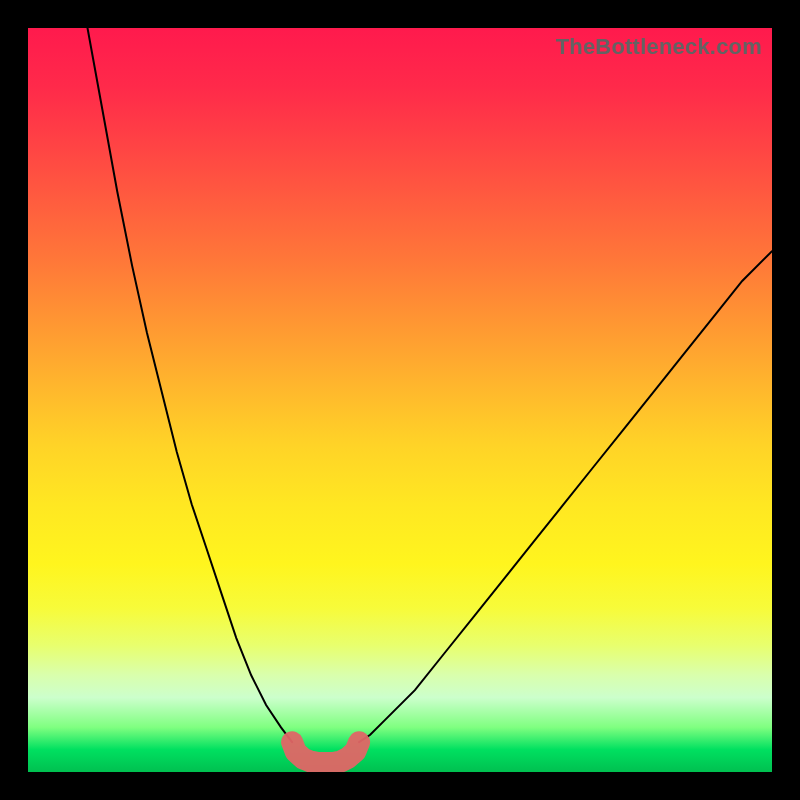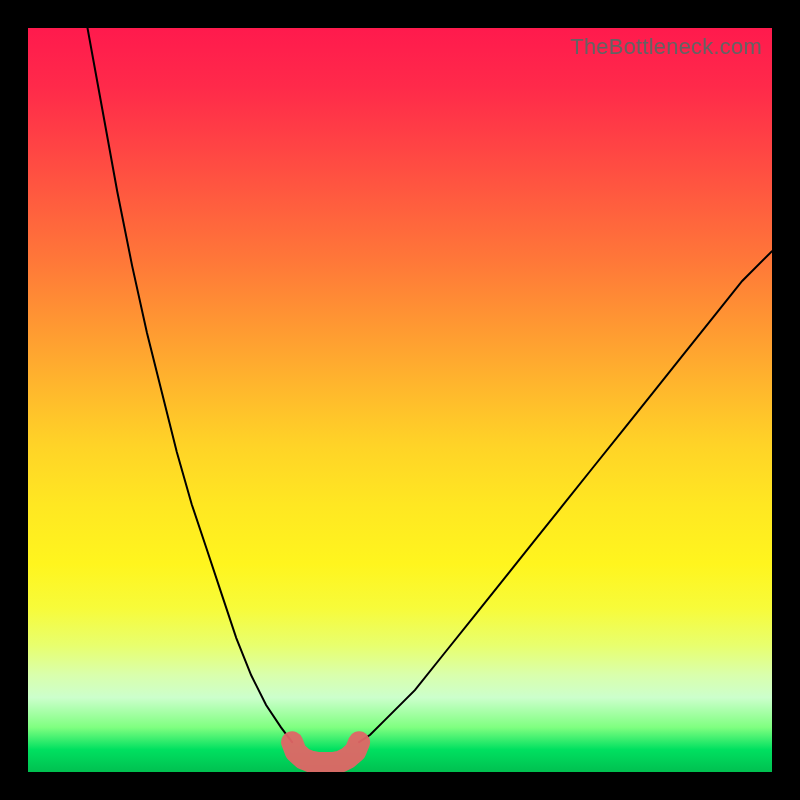--- a/index.html
+++ b/index.html
@@ -34,21 +34,21 @@
       #7fff80 94%,
       #00e060 97%,
       #00c050 100%);
   }
   .watermark {
     position: absolute;
     top: 6px;
     right: 10px;
     font-family: Arial, Helvetica, sans-serif;
     font-size: 22px;
-    font-weight: 400;
+    font-weight: 700;
     color: #636363;
     letter-spacing: 0.2px;
   }
   svg.curves {
     position: absolute;
     left: 0; top: 0;
     width: 744px; height: 744px;
   }
   .curve {
     fill: none;

